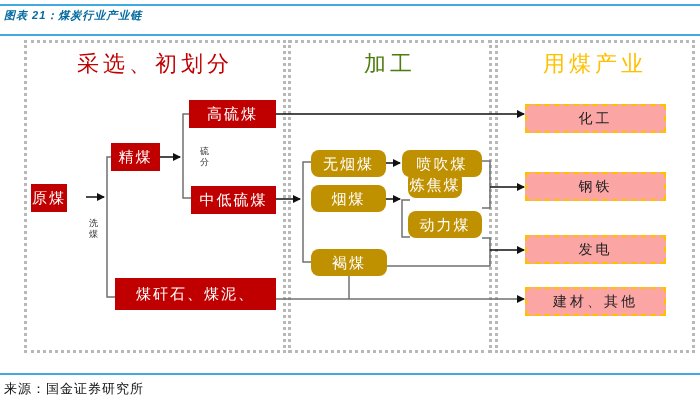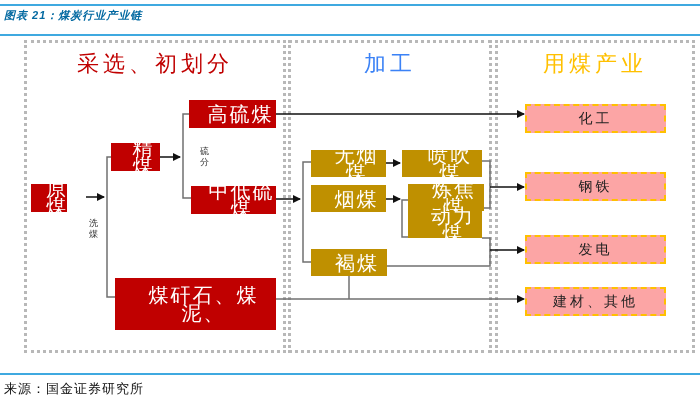--- a/index.html
+++ b/index.html
@@ -5,41 +5,41 @@
   html, body { margin: 0; padding: 0; background: #ffffff; }
   body { width: 700px; height: 404px; position: relative; overflow: hidden;
          font-family: "DejaVu Serif", "Liberation Serif", serif; }
   .hline { position: absolute; left: 0; width: 700px; height: 2px; background: #3fa9e0; }
   .fig-title { position: absolute; left: 4px; top: 8px; font-size: 11px; font-style: italic;
                font-weight: bold; color: #0369a1; letter-spacing: 1px;
                font-family: Liberation Sans, sans-serif; }
   .panel { position: absolute; border: 3px dotted #b8b8b8; box-sizing: border-box; }
   .panel-title { position: absolute; width: 100%; text-align: center; top: 6px; font-size: 22px; letter-spacing: 4px; }
   .box { position: absolute; display: flex; align-items: center; justify-content: center;
-         color: #fff; font-size: 20px; letter-spacing: 2px; box-sizing: border-box; text-align: center; line-height: 18px; padding-left: 16px; }
+         color: #fff; font-size: 15px; letter-spacing: 2px; box-sizing: border-box; text-align: center; line-height: 18px; }
   .red { background: #c00000; }
-  .gold { background: #bf9000; }
+  .gold { background: #bf9000; border-radius: 8px; }
   .use { position: absolute; border: 2px dashed #ffc000; box-sizing: border-box; background: #fca5a5;
          display: flex; align-items: center; justify-content: center; color: #222; font-size: 14px; letter-spacing: 3px; }
   .lbl { position: absolute; font-size: 9px; color: #333; line-height: 11px; width: 10px; }
   .source { position: absolute; left: 4px; top: 380px; font-size: 13px; color: #111; letter-spacing: 1px; }
   svg.conn { position: absolute; left: 0; top: 0; width: 700px; height: 404px; pointer-events: none; }
 </style>
 </head>
 <body>
 
 <div class="hline" style="top:4px;"></div>
 <div class="fig-title">图表 21：煤炭行业产业链</div>
 <div class="hline" style="top:34px;"></div>
 
 <div class="panel" style="left:24px; top:40px; width:262px; height:313px;">
   <div class="panel-title" style="color:#c00000;">采选、初划分</div>
 </div>
 <div class="panel" style="left:288px; top:40px; width:204px; height:313px;">
-  <div class="panel-title" style="color:#3b82f6;">加工</div>
+  <div class="panel-title" style="color:#4d7c0f;">加工</div>
 </div>
 <div class="panel" style="left:495px; top:40px; width:200px; height:313px;">
   <div class="panel-title" style="color:#ffc000;">用煤产业</div>
 </div>
 
 <svg class="conn" viewBox="0 0 700 404">
   <defs>
     <marker id="arr" markerWidth="8" markerHeight="8" refX="7" refY="4" orient="auto" markerUnits="userSpaceOnUse">
       <path d="M0,0 L8,4 L0,8 z" fill="#111"></path>
     </marker>
@@ -73,29 +73,29 @@
   </g>
 </svg>
 
 <div class="lbl" style="left:89px; top:186px;margin-top:32px;">洗煤</div>
 <div class="lbl" style="left:163px; top:146px;margin-left:37px;">硫分</div>
 
 <div class="box red" style="left:31px; top:184px; width:36px; height:28px;">原煤</div>
 <div class="box red" style="left:111px; top:143px; width:49px; height:28px;">精煤</div>
 <div class="box red" style="left:189px; top:100px; width:87px; height:28px;">高硫煤</div>
 <div class="box red" style="left:191px; top:186px; width:85px; height:28px;">中低硫煤</div>
-<div class="box red" style="left:115px; top:278px; width:161px; height:52px; flex-direction:column;">
+<div class="box red" style="left:115px; top:278px; width:161px; height:32px; flex-direction:column;">
   <span>煤矸石、煤泥、</span>
 </div>
 
 <div class="box gold" style="left:311px; top:150px; width:75px; height:27px;">无烟煤</div>
 <div class="box gold" style="left:311px; top:185px; width:75px; height:27px;">烟煤</div>
 <div class="box gold" style="left:311px; top:249px; width:76px; height:27px;">褐煤</div>
 <div class="box gold" style="left:402px; top:150px; width:80px; height:27px;">喷吹煤</div>
-<div class="box gold" style="left:408px; top:184px; width:76px; height:27px;">炼焦煤</div>
+<div class="box gold" style="left:408px; top:171px; width:54px; height:27px;">炼焦煤</div>
 <div class="box gold" style="left:408px; top:211px; width:74px; height:27px;">动力煤</div>
 
 <div class="use" style="left:525px; top:104px; width:141px; height:29px;">化工</div>
 <div class="use" style="left:525px; top:172px; width:141px; height:29px;">钢铁</div>
 <div class="use" style="left:525px; top:235px; width:141px; height:29px;">发电</div>
 <div class="use" style="left:525px; top:287px; width:141px; height:29px;">建材、其他</div>
 
 <div class="hline" style="top:373px;"></div>
 <div class="source">来源：国金证券研究所</div>
 

